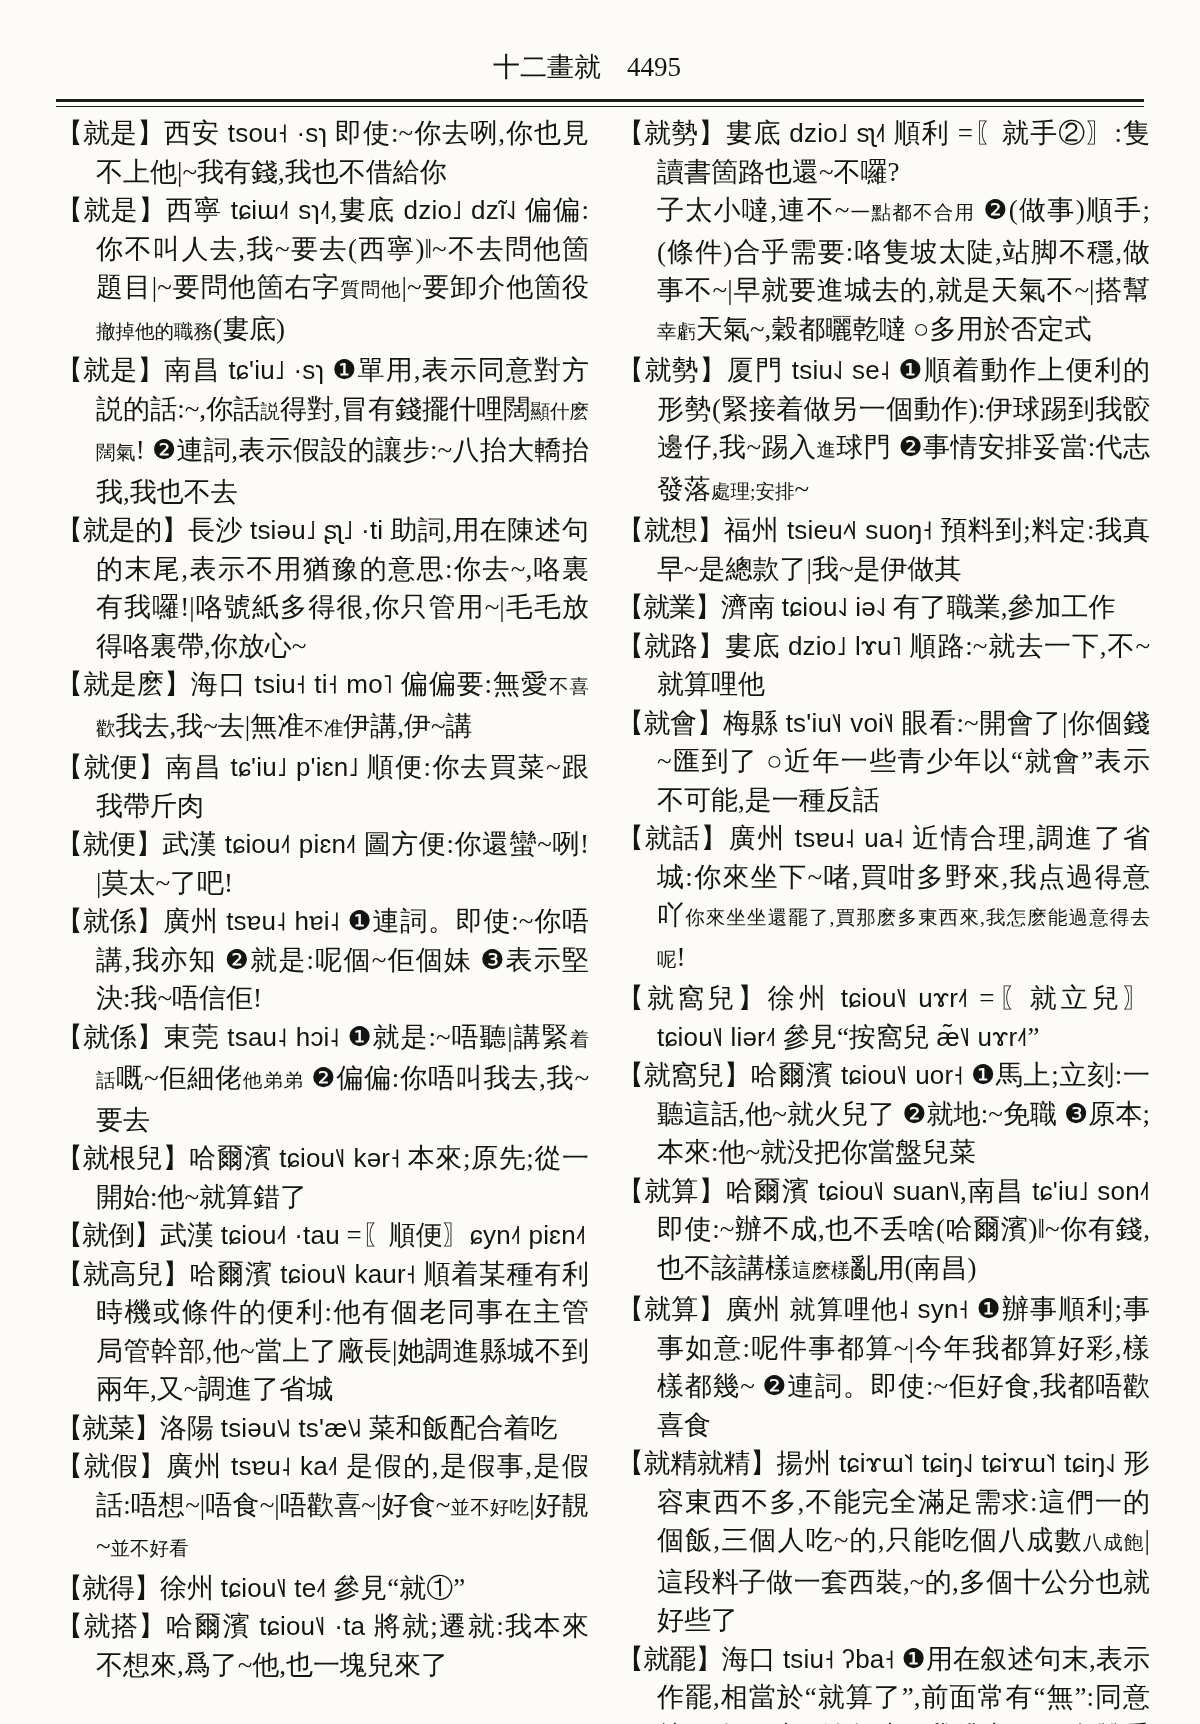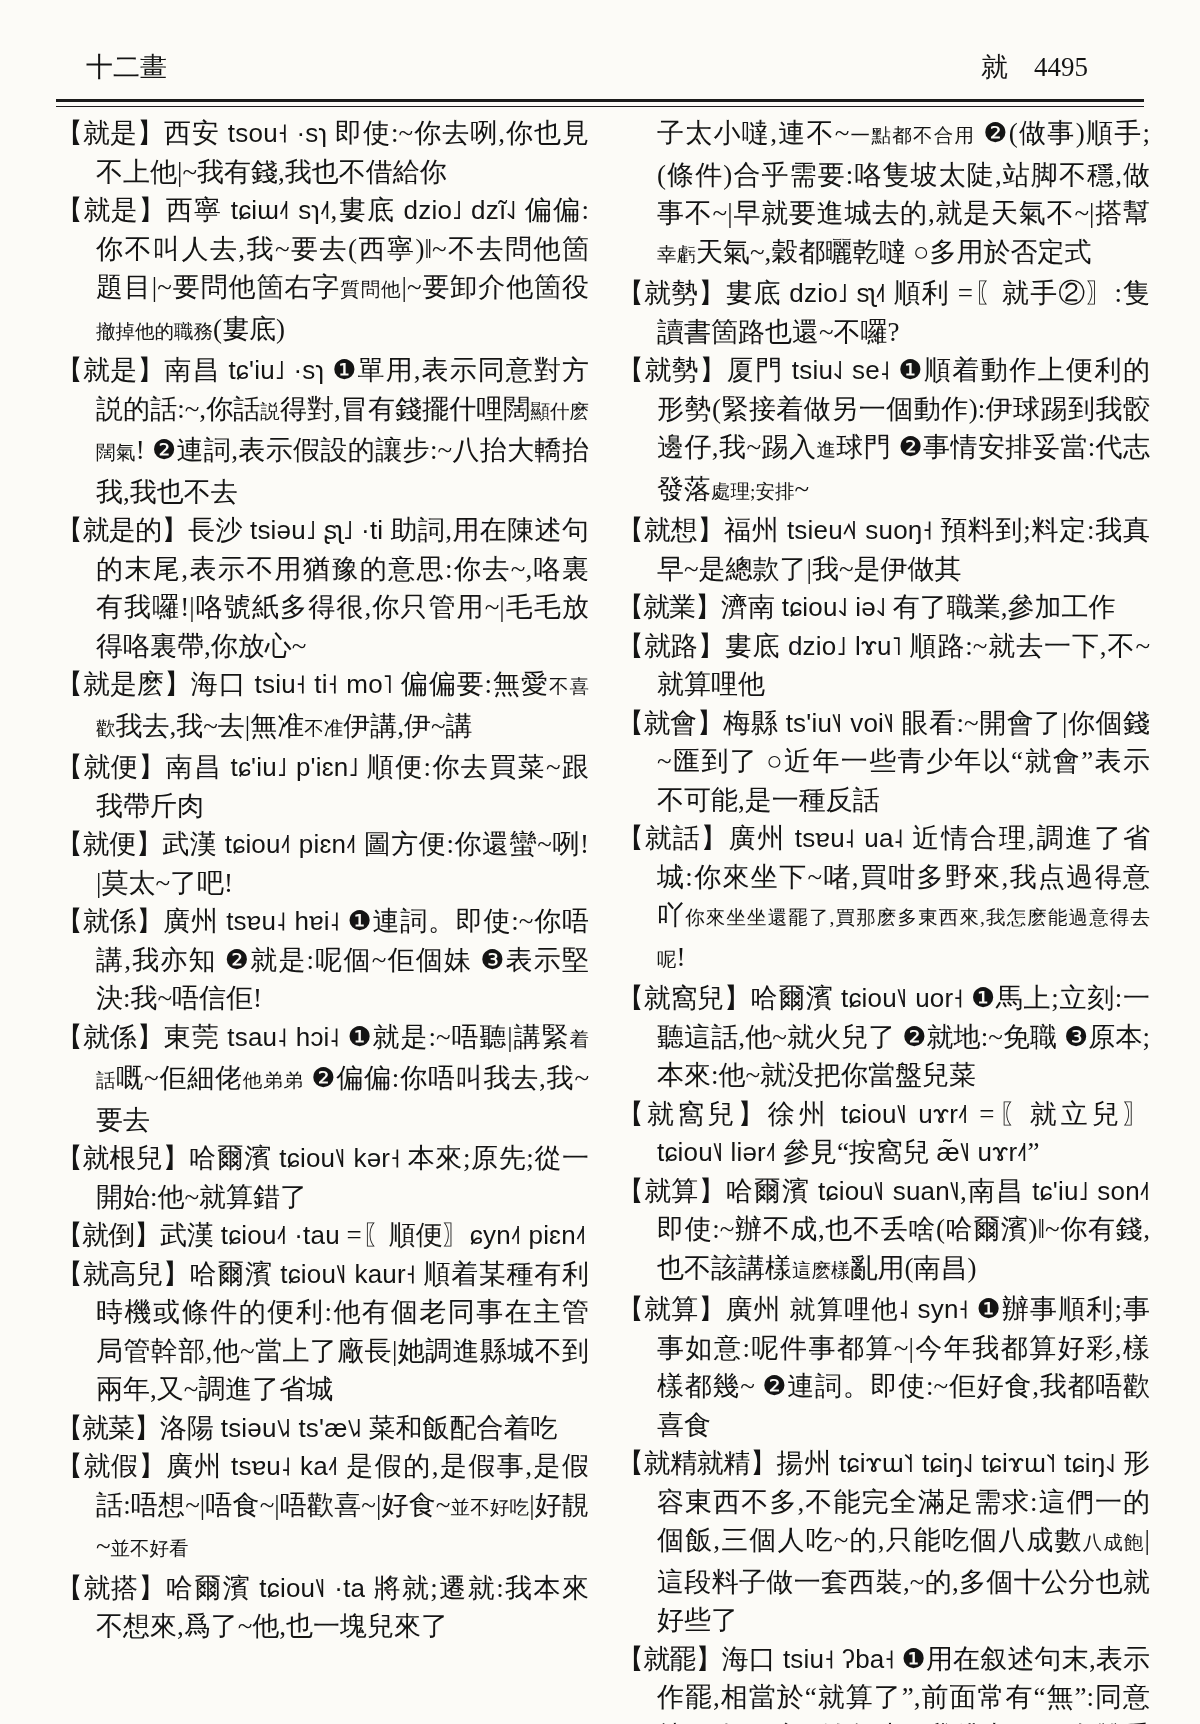--- a/index.html
+++ b/index.html
@@ -7,21 +7,21 @@
   .page {
     position:relative;
     width:1200px; height:1724px;
     background:#fcfbf7;
     color:#141414;
     font-family:"Liberation Serif","DejaVu Serif",serif;
     overflow:hidden;
   }
   .header {
     position:absolute; top:52px; left:86px; right:112px;
-    display:flex; justify-content:space-between; align-items:baseline;
+    display:flex; justify-content:center; align-items:baseline;
     font-size:27px; line-height:30px;
   }
   .header .right-group { display:flex; gap:26px; align-items:baseline; }
   .rule {
     position:absolute; top:99px; left:56px; right:56px;
     height:4px;
     border-top:3px solid #1c1c1c;
     border-bottom:1px solid #1c1c1c;
   }
   .cols {
@@ -65,32 +65,33 @@
         <div class="entry"><span class="seg-hw">【就是麽】</span><span class="seg-txt">海口 </span><span class="seg-pr">tsiu˧ ti˧ mo˥</span><span class="seg-txt"> 偏偏要:無愛</span><span class="seg-sm">不喜歡</span><span class="seg-txt">我去,我~去|無准</span><span class="seg-sm">不准</span><span class="seg-txt">伊講,伊~講</span></div>
         <div class="entry"><span class="seg-hw">【就便】</span><span class="seg-txt">南昌 </span><span class="seg-pr">tɕ'iu˩ p'iɛn˩</span><span class="seg-txt"> 順便:你去買菜~跟我帶斤肉</span></div>
         <div class="entry"><span class="seg-hw">【就便】</span><span class="seg-txt">武漢 </span><span class="seg-pr">tɕiou˨˦ piɛn˨˦</span><span class="seg-txt"> 圖方便:你還蠻~咧! |莫太~了吧!</span></div>
         <div class="entry"><span class="seg-hw">【就係】</span><span class="seg-txt">廣州 </span><span class="seg-pr">tsɐu˨ hɐi˨</span><span class="seg-txt"> ❶連詞。即使:~你唔講,我亦知 ❷就是:呢個~佢個妹 ❸表示堅決:我~唔信佢!</span></div>
         <div class="entry"><span class="seg-hw">【就係】</span><span class="seg-txt">東莞 </span><span class="seg-pr">tsau˨ hɔi˨</span><span class="seg-txt"> ❶就是:~唔聽|講緊</span><span class="seg-sm">着話</span><span class="seg-txt">嘅~佢細佬</span><span class="seg-sm">他弟弟</span><span class="seg-txt"> ❷偏偏:你唔叫我去,我~要去</span></div>
         <div class="entry"><span class="seg-hw">【就根兒】</span><span class="seg-txt">哈爾濱 </span><span class="seg-pr">tɕiou˥˩ kər˧</span><span class="seg-txt"> 本來;原先;從一開始:他~就算錯了</span></div>
         <div class="entry"><span class="seg-hw">【就倒】</span><span class="seg-txt">武漢 </span><span class="seg-pr">tɕiou˨˦ ·tau</span><span class="seg-txt"> =〖順便〗</span><span class="seg-pr">ɕyn˨˦ piɛn˨˦</span></div>
         <div class="entry"><span class="seg-hw">【就高兒】</span><span class="seg-txt">哈爾濱 </span><span class="seg-pr">tɕiou˥˩ kaur˧</span><span class="seg-txt"> 順着某種有利時機或條件的便利:他有個老同事在主管局管幹部,他~當上了廠長|她調進縣城不到兩年,又~調進了省城</span></div>
         <div class="entry"><span class="seg-hw">【就菜】</span><span class="seg-txt">洛陽 </span><span class="seg-pr">tsiəu˦˩˨ ts'æ˦˩˨</span><span class="seg-txt"> 菜和飯配合着吃</span></div>
         <div class="entry"><span class="seg-hw">【就假】</span><span class="seg-txt">廣州 </span><span class="seg-pr">tsɐu˨ ka˨˦</span><span class="seg-txt"> 是假的,是假事,是假話:唔想~|唔食~|唔歡喜~|好食~</span><span class="seg-sm">並不好吃</span><span class="seg-txt">|好靚~</span><span class="seg-sm">並不好看</span></div>
+        <div class="entry"><span class="seg-hw">【就得】</span><span class="seg-txt">徐州 </span><span class="seg-pr">tɕiou˥˩ te˨˦</span><span class="seg-txt"> 參見“就①”</span></div>
         <div class="entry"><span class="seg-hw">【就搭】</span><span class="seg-txt">哈爾濱 </span><span class="seg-pr">tɕiou˥˩ ·ta</span><span class="seg-txt"> 將就;遷就:我本來不想來,爲了~他,也一塊兒來了</span></div>
       </div>
     <div class="col" id="col-right">
+        <div class="entry"><span class="seg-hw">【就勢】</span><span class="seg-txt">婁底 </span><span class="seg-pr">dzio˩ sʅ˨˦</span><span class="seg-txt"> 順利 =〖就手②〗:隻讀書箇路也還~不囉?</span></div>
         <div class="entry cont"><span class="seg-txt">子太小噠,連不~</span><span class="seg-sm">一點都不合用</span><span class="seg-txt"> ❷(做事)順手;(條件)合乎需要:咯隻坡太陡,站脚不穩,做事不~|早就要進城去的,就是天氣不~|搭幫</span><span class="seg-sm">幸虧</span><span class="seg-txt">天氣~,穀都曬乾噠 ○多用於否定式</span></div>
-        <div class="entry"><span class="seg-hw">【就勢】</span><span class="seg-txt">婁底 </span><span class="seg-pr">dzio˩ sʅ˨˦</span><span class="seg-txt"> 順利 =〖就手②〗:隻讀書箇路也還~不囉?</span></div>
         <div class="entry"><span class="seg-hw">【就勢】</span><span class="seg-txt">厦門 </span><span class="seg-pr">tsiu˨˩ se˨</span><span class="seg-txt"> ❶順着動作上便利的形勢(緊接着做另一個動作):伊球踢到我骹邊仔,我~踢入</span><span class="seg-sm">進</span><span class="seg-txt">球門 ❷事情安排妥當:代志發落</span><span class="seg-sm">處理;安排</span><span class="seg-txt">~</span></div>
         <div class="entry"><span class="seg-hw">【就想】</span><span class="seg-txt">福州 </span><span class="seg-pr">tsieu˨˦˨ suoŋ˧</span><span class="seg-txt"> 預料到;料定:我真早~是總款了|我~是伊做其</span></div>
         <div class="entry"><span class="seg-hw">【就業】</span><span class="seg-txt">濟南 </span><span class="seg-pr">tɕiou˨˩ iə˨˩</span><span class="seg-txt"> 有了職業,參加工作</span></div>
         <div class="entry"><span class="seg-hw">【就路】</span><span class="seg-txt">婁底 </span><span class="seg-pr">dzio˩ lɤu˥</span><span class="seg-txt"> 順路:~就去一下,不~就算哩他</span></div>
         <div class="entry"><span class="seg-hw">【就會】</span><span class="seg-txt">梅縣 </span><span class="seg-pr">ts'iu˥˨ voi˥˨</span><span class="seg-txt"> 眼看:~開會了|你個錢~匯到了 ○近年一些青少年以“就會”表示不可能,是一種反話</span></div>
         <div class="entry"><span class="seg-hw">【就話】</span><span class="seg-txt">廣州 </span><span class="seg-pr">tsɐu˨ ua˨</span><span class="seg-txt"> 近情合理,調進了省城:你來坐下~啫,買咁多野來,我点過得意吖</span><span class="seg-sm">你來坐坐還罷了,買那麽多東西來,我怎麽能過意得去呢</span><span class="seg-txt">!</span></div>
+        <div class="entry"><span class="seg-hw">【就窩兒】</span><span class="seg-txt">徐州 </span><span class="seg-pr">tɕiou˥˩ uɤr˨˦</span><span class="seg-txt"> =〖就立兒〗</span><span class="seg-pr">tɕiou˥˩ liər˨˦</span><span class="seg-txt"> 參見“按窩兒 </span><span class="seg-pr">æ̃˥˩ uɤr˨˦</span><span class="seg-txt">”</span></div>
         <div class="entry"><span class="seg-hw">【就窩兒】</span><span class="seg-txt">哈爾濱 </span><span class="seg-pr">tɕiou˥˩ uor˧</span><span class="seg-txt"> ❶馬上;立刻:一聽這話,他~就火兒了 ❷就地:~免職 ❸原本;本來:他~就没把你當盤兒菜</span></div>
-        <div class="entry"><span class="seg-hw">【就窩兒】</span><span class="seg-txt">徐州 </span><span class="seg-pr">tɕiou˥˩ uɤr˨˦</span><span class="seg-txt"> =〖就立兒〗</span><span class="seg-pr">tɕiou˥˩ liər˨˦</span><span class="seg-txt"> 參見“按窩兒 </span><span class="seg-pr">æ̃˥˩ uɤr˨˦</span><span class="seg-txt">”</span></div>
         <div class="entry"><span class="seg-hw">【就算】</span><span class="seg-txt">哈爾濱 </span><span class="seg-pr">tɕiou˥˩ suan˥˩</span><span class="seg-txt">,南昌 </span><span class="seg-pr">tɕ'iu˩ son˨˦</span><span class="seg-txt"> 即使:~辦不成,也不丢啥(哈爾濱)‖~你有錢,也不該講樣</span><span class="seg-sm">這麽樣</span><span class="seg-txt">亂用(南昌)</span></div>
         <div class="entry"><span class="seg-hw">【就算】</span><span class="seg-txt">廣州 </span><span class="seg-pr">就算哩他˨ syn˧</span><span class="seg-txt"> ❶辦事順利;事事如意:呢件事都算~|今年我都算好彩,樣樣都幾~ ❷連詞。即使:~佢好食,我都唔歡喜食</span></div>
         <div class="entry"><span class="seg-hw">【就精就精】</span><span class="seg-txt">揚州 </span><span class="seg-pr">tɕiɤɯ˥˦ tɕiŋ˨˩ tɕiɤɯ˥˦ tɕiŋ˨˩</span><span class="seg-txt"> 形容東西不多,不能完全滿足需求:這們一的個飯,三個人吃~的,只能吃個八成數</span><span class="seg-sm">八成飽</span><span class="seg-txt">|這段料子做一套西裝,~的,多個十公分也就好些了</span></div>
         <div class="entry"><span class="seg-hw">【就罷】</span><span class="seg-txt">海口 </span><span class="seg-pr">tsiu˧ ʔba˧</span><span class="seg-txt"> ❶用在叙述句末,表示作罷,相當於“就算了”,前面常有“無”:同意就買,無同意~|汝無去~,我儂去 ❷用在雙重假設句的第一分句末,表示某種結果,前面有“無”:無做~,一做就成功|無食~,一食就是三碗 ○義項②有時也説“則罷 </span></div>
       </div>
   </div>
 </div>
 
 </body></html>

